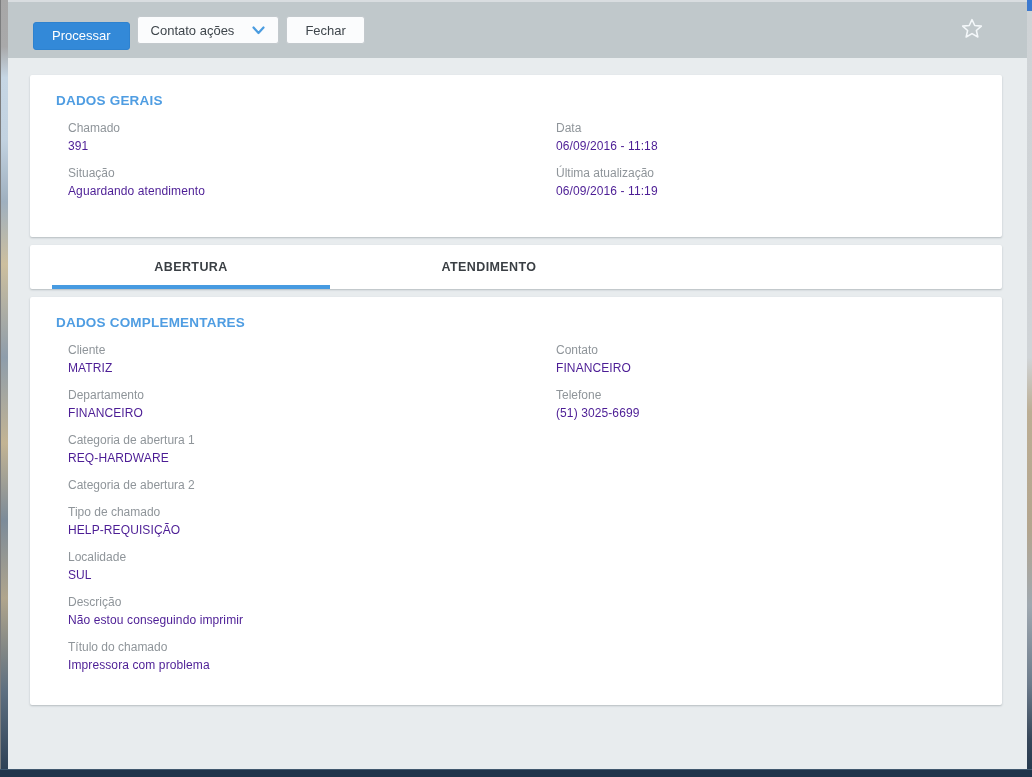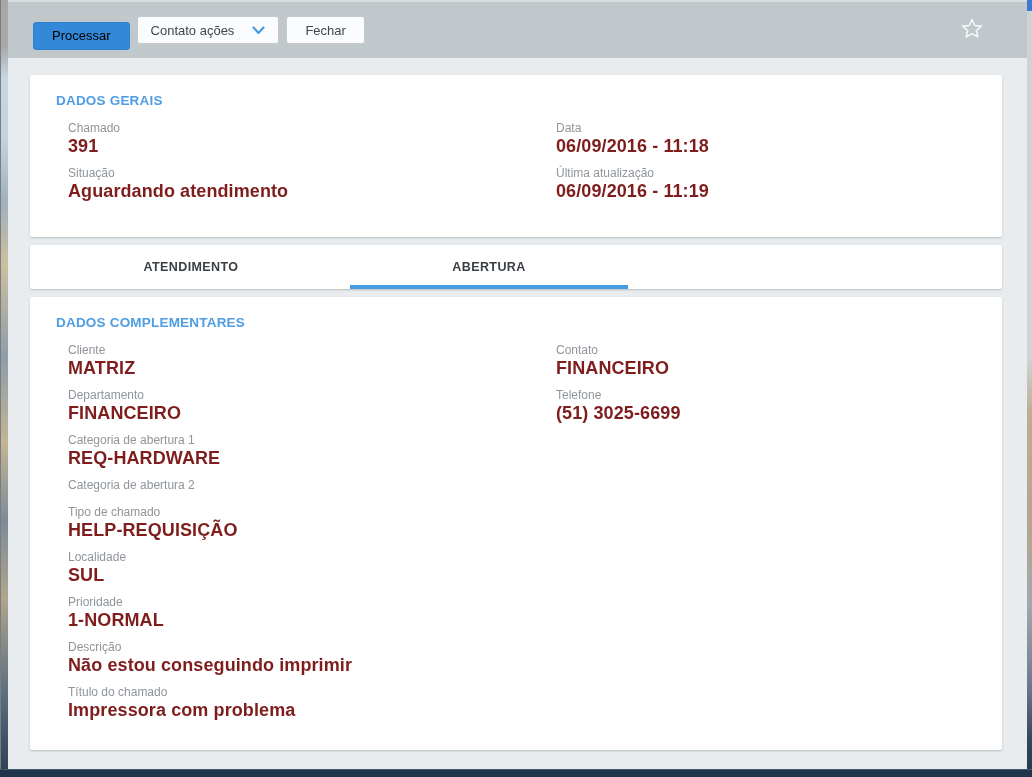--- a/index.html
+++ b/index.html
@@ -32,21 +32,21 @@
 
   .toolbar {
     height:56px; background:#c0c8cb; display:flex; align-items:center;
     padding-left:25px; position:relative;
   }
   .btn {
     height:28px; border-radius:3px; font-size:13px; cursor:pointer;
     display:inline-flex; align-items:center; justify-content:center;
     font-family:inherit;
   }
-  .btn-primary { background:#3389d8; color:#000000; border:1px solid #2e82cf; padding:0 18px; margin-right:7px;margin-top:11px; }
+  .btn-primary { background:#3389d8; color:#ffffff; border:1px solid #2e82cf; padding:0 18px; margin-right:7px;margin-top:11px; }
   .btn-light   { background:#fbfcfd; color:#3f464c; border:1px solid #c3c9cd; }
   .btn-dropdown { padding:0 13px; margin-right:7px; }
   .btn-dropdown .chev { margin-left:18px; display:inline-flex; }
   .btn-close { padding:0 18px; }
   .star-btn {
     position:absolute; right:44px; top:50%; transform:translateY(-50%);
     background:none; border:none; cursor:pointer; display:inline-flex;
   }
 
   .content { padding:17px 25px 0 12px; }
@@ -57,21 +57,21 @@
   .card-pad.complementary { padding-bottom:20px; }
   .section-title {
     color:#4f9de2; font-weight:bold; font-size:13.5px; line-height:15px;
     letter-spacing:.2px; margin-bottom:13px;
   }
   .fields { padding-left:12px; display:flex; }
   .col-left { width:488px; flex:none; }
   .col-right { flex:1; }
   .field { margin-bottom:12px; }
   .field-label { font-size:12px; color:#8f959a; line-height:15px; margin-bottom:3px; }
-  .field-value { font-size:18px; font-weight:bold; color:#7f1d1d; line-height:15px; letter-spacing:.1px; }
+  .field-value { font-size:12px; font-weight:normal; color:#4c1d95; line-height:15px; letter-spacing:.1px; }
   .field-value:empty { display:none; }
 
   .tabbar { height:44px; display:flex; padding-left:22px; }
   .tab {
     width:278px; height:44px; position:relative; cursor:pointer;
     display:flex; align-items:center; justify-content:center;
     font-size:12.5px; font-weight:bold; color:#3a3f44; letter-spacing:.4px;
   }
   .tab + .tab { margin-left:20px; }
   .tab.active::after {
@@ -140,22 +140,22 @@
             </div>
             <div class="field">
               <div class="field-label">Última atualização</div>
               <div class="field-value">06/09/2016 - 11:19</div>
             </div>
           </div>
         </div>
       </section>
 
       <section class="card tabbar">
+        <div class="tab active">ABERTURA</div>
         <div class="tab">ATENDIMENTO</div>
-        <div class="tab active">ABERTURA</div>
       </section>
 
       <section class="card card-pad complementary">
         <div class="section-title">DADOS COMPLEMENTARES</div>
         <div class="fields">
           <div class="col-left">
             <div class="field">
               <div class="field-label">Cliente</div>
               <div class="field-value">MATRIZ</div>
             </div>
@@ -173,24 +173,20 @@
             </div>
             <div class="field">
               <div class="field-label">Tipo de chamado</div>
               <div class="field-value">HELP-REQUISIÇÃO</div>
             </div>
             <div class="field">
               <div class="field-label">Localidade</div>
               <div class="field-value">SUL</div>
             </div>
             <div class="field">
-              <div class="field-label">Prioridade</div>
-              <div class="field-value">1-NORMAL</div>
-            </div>
-            <div class="field">
               <div class="field-label">Descrição</div>
               <div class="field-value">Não estou conseguindo imprimir</div>
             </div>
             <div class="field">
               <div class="field-label">Título do chamado</div>
               <div class="field-value">Impressora com problema</div>
             </div>
           </div>
           <div class="col-right">
             <div class="field">

